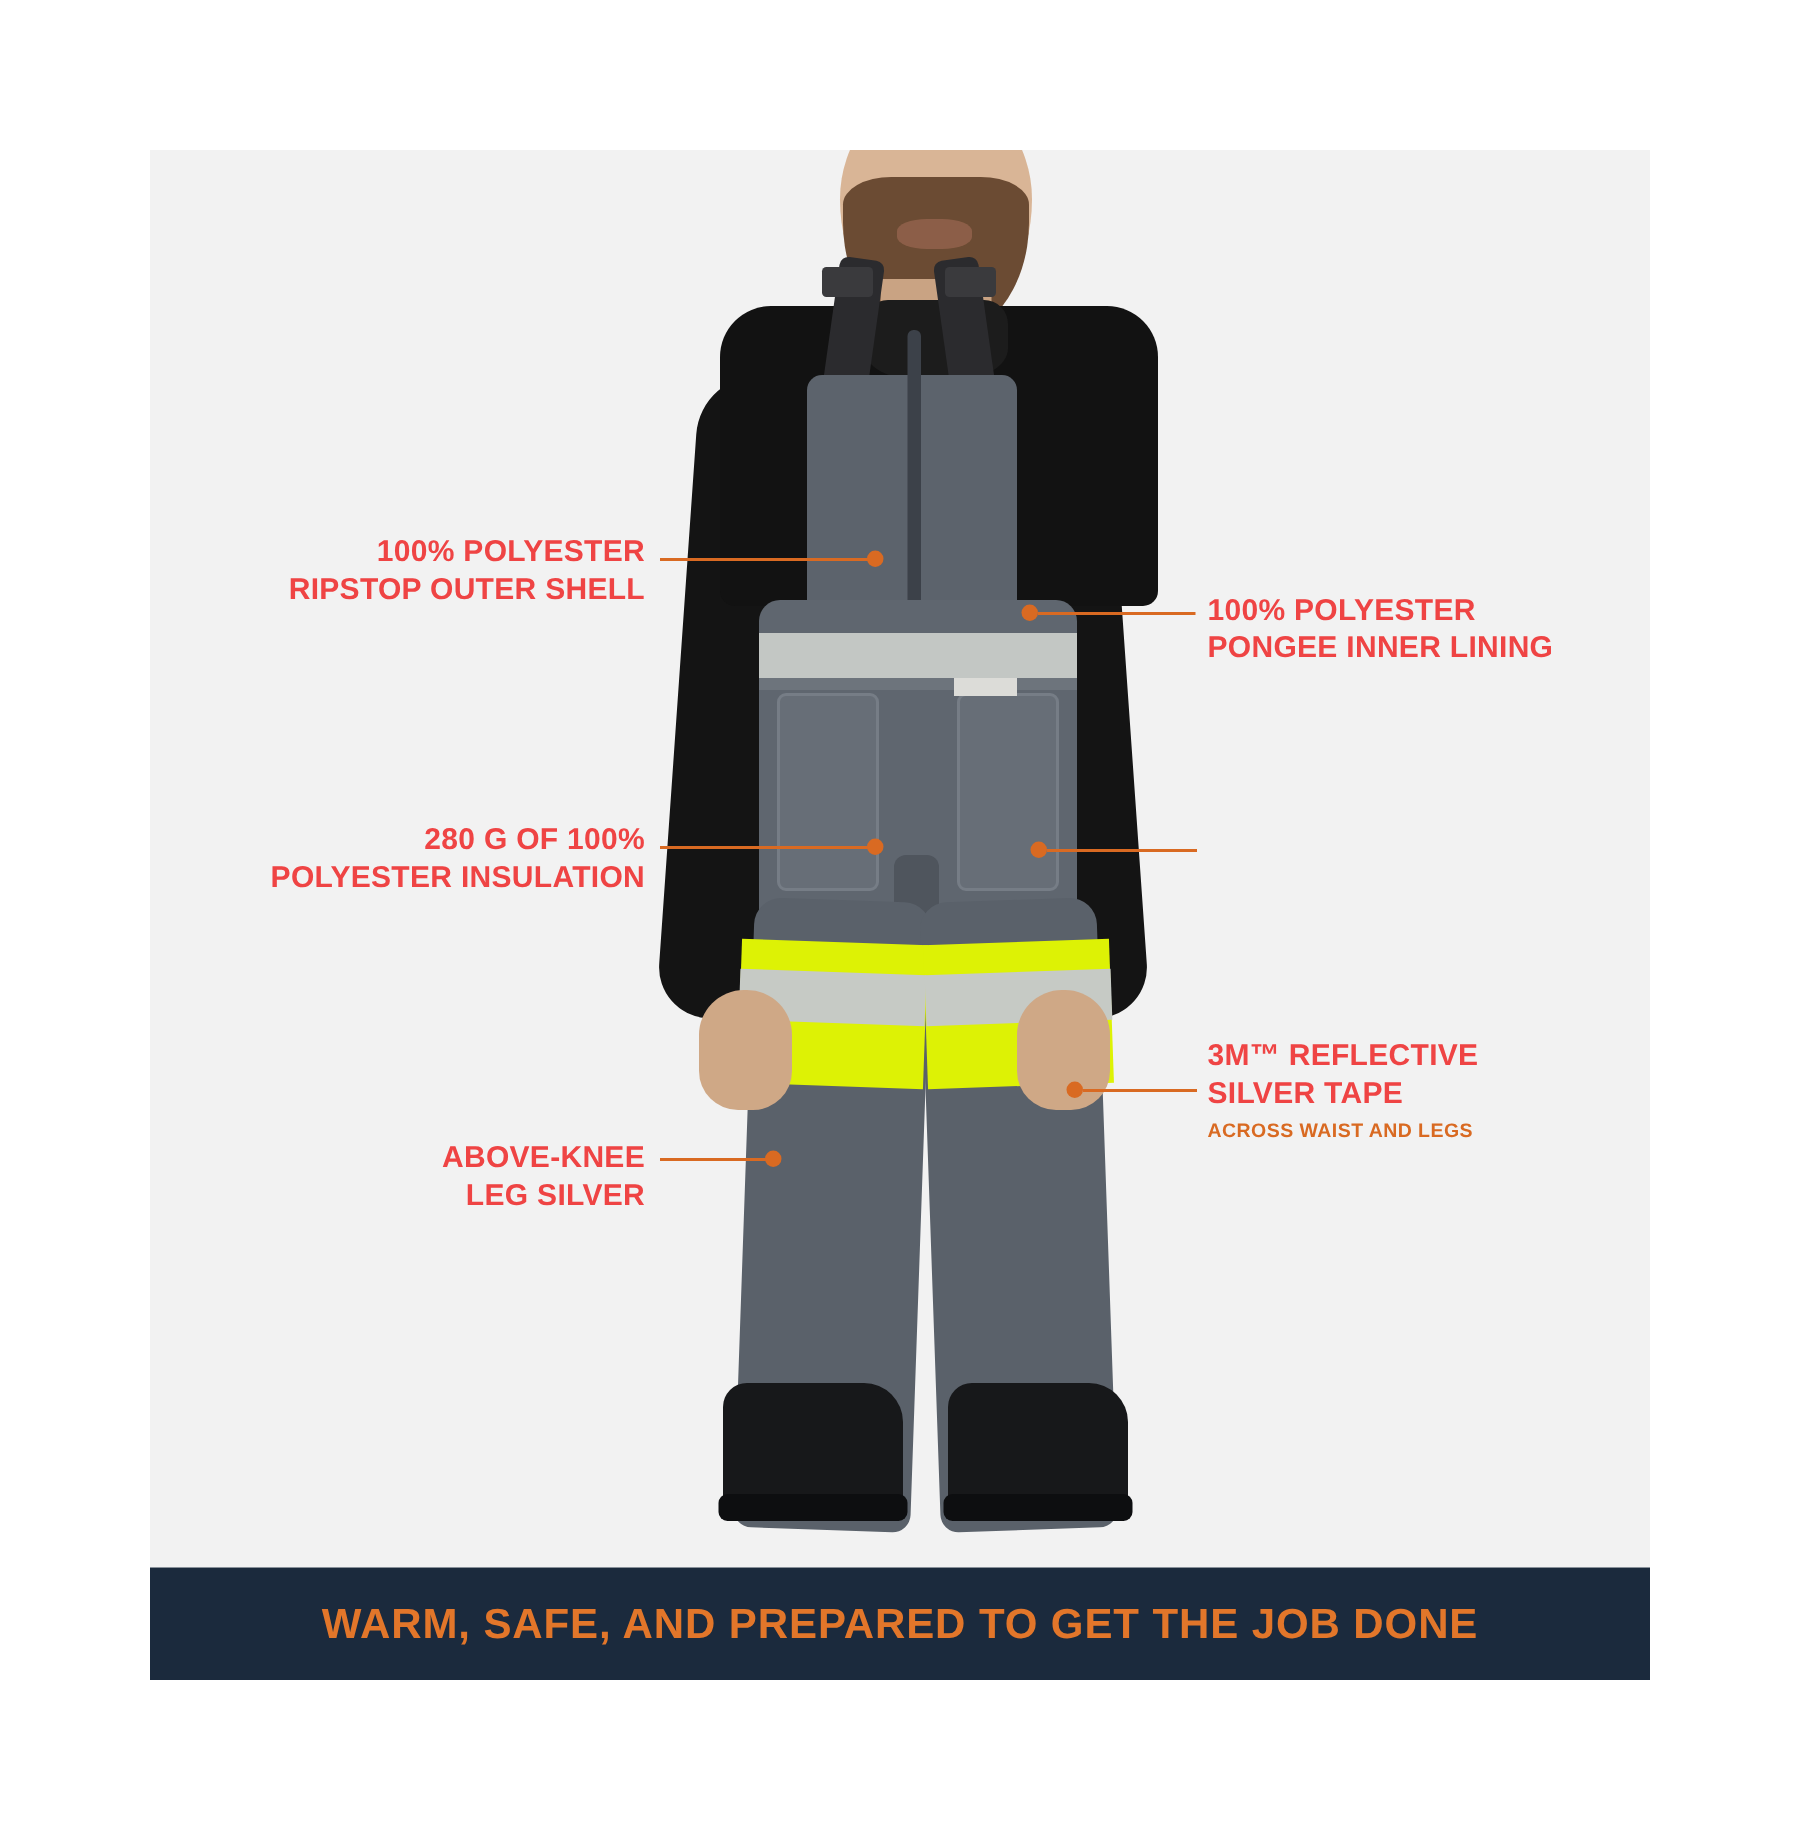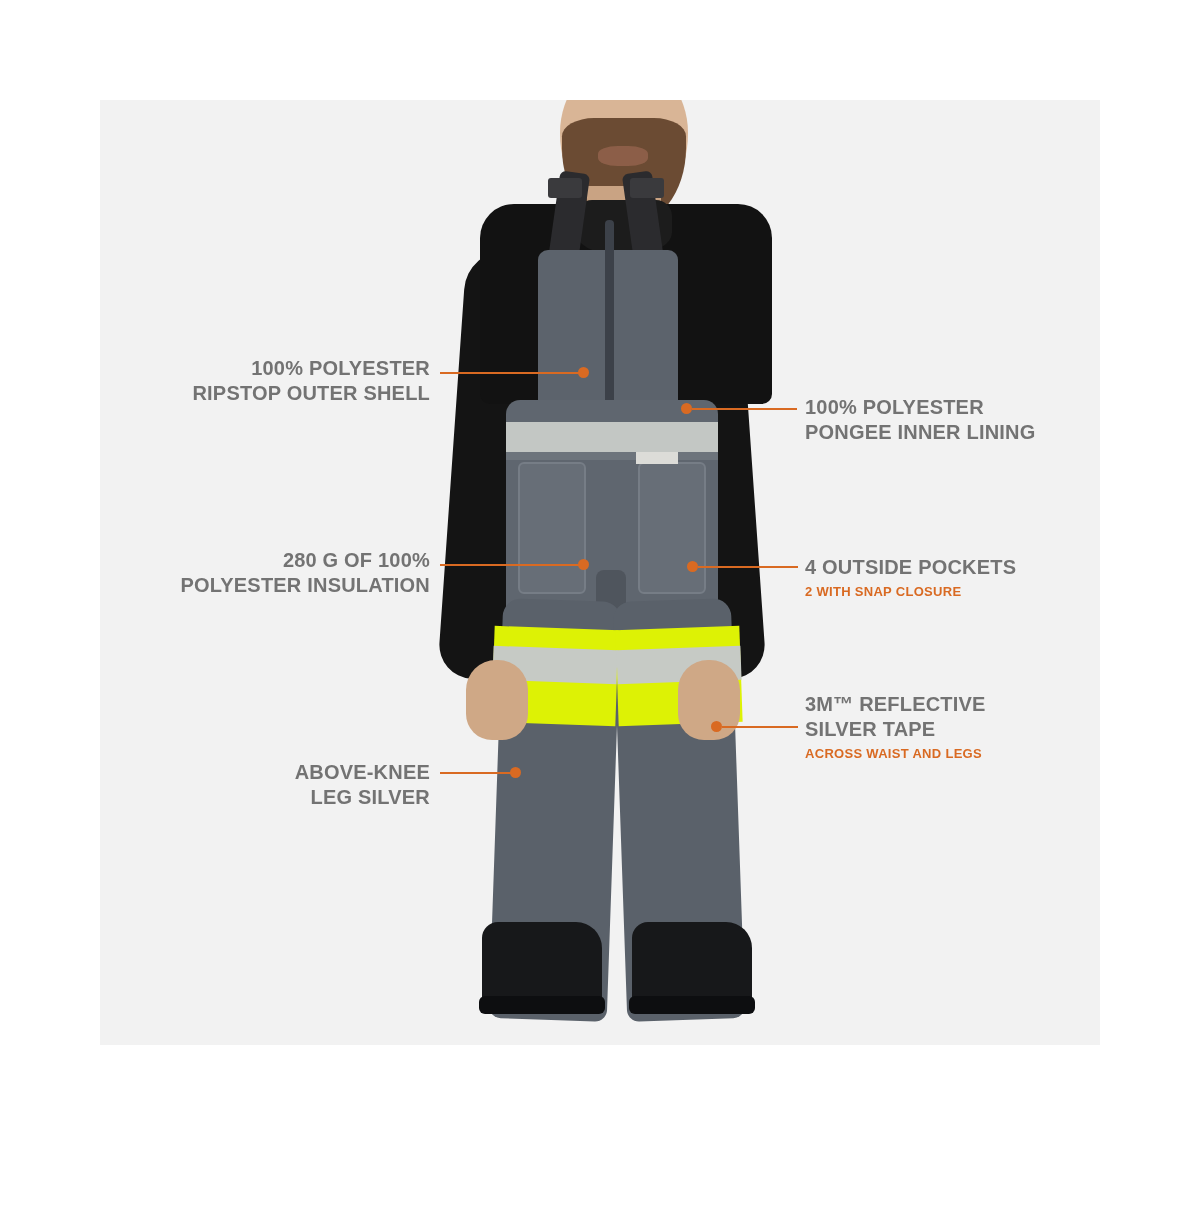--- a/index.html
+++ b/index.html
@@ -211,21 +211,21 @@
   }
   .boot-sole-l { left: 379px; }
   .boot-sole-r { left: 529px; }
 
   
   .callout { position: absolute; }
   .callout .title {
     font-weight: bold;
     font-size: 20px;
     letter-spacing: .2px;
-    color: #737373;
+    color: #ef4444;
     line-height: 1.26;
     white-space: pre-line;
   }
   .callout .sub {
     margin-top: 4px;
     font-weight: bold;
     font-size: 13px;
     letter-spacing: .3px;
     color: #d96a22;
     line-height: 1.3;
@@ -318,36 +318,35 @@
   <div class="leader" style="left:692px; top:408px; width:105px;"></div>
   <div class="dot" style="left:681px; top:403px;"></div>
 
   <div class="callout left" style="left:150px; top:548px; width:280px;">
     <div class="title">280 G OF 100%
 POLYESTER INSULATION</div>
   </div>
   <div class="leader" style="left:440px; top:564px; width:140px;"></div>
   <div class="dot" style="left:578px; top:559px;"></div>
 
-  <div class="callout right" style="left:805px; top:555px; width:280px;">
-    <div class="title">4 OUTSIDE POCKETS</div>
-    <div class="sub">2 WITH SNAP CLOSURE</div>
-  </div>
   <div class="leader" style="left:698px; top:566px; width:100px;"></div>
   <div class="dot" style="left:687px; top:561px;"></div>
 
   <div class="callout right" style="left:805px; top:692px; width:280px;">
     <div class="title">3M™ REFLECTIVE
 SILVER TAPE</div>
     <div class="sub">ACROSS WAIST AND LEGS</div>
   </div>
   <div class="leader" style="left:722px; top:726px; width:76px;"></div>
   <div class="dot" style="left:711px; top:721px;"></div>
 
   <div class="callout left" style="left:180px; top:760px; width:250px;">
     <div class="title">ABOVE-KNEE
 LEG SILVER</div>
   </div>
   <div class="leader" style="left:440px; top:772px; width:72px;"></div>
   <div class="dot" style="left:510px; top:767px;"></div>
 
+  <div class="banner">
+    <div class="banner-text">WARM, SAFE, AND PREPARED TO GET THE JOB DONE</div>
+  </div>
 
 </div>
 
 </body></html>

